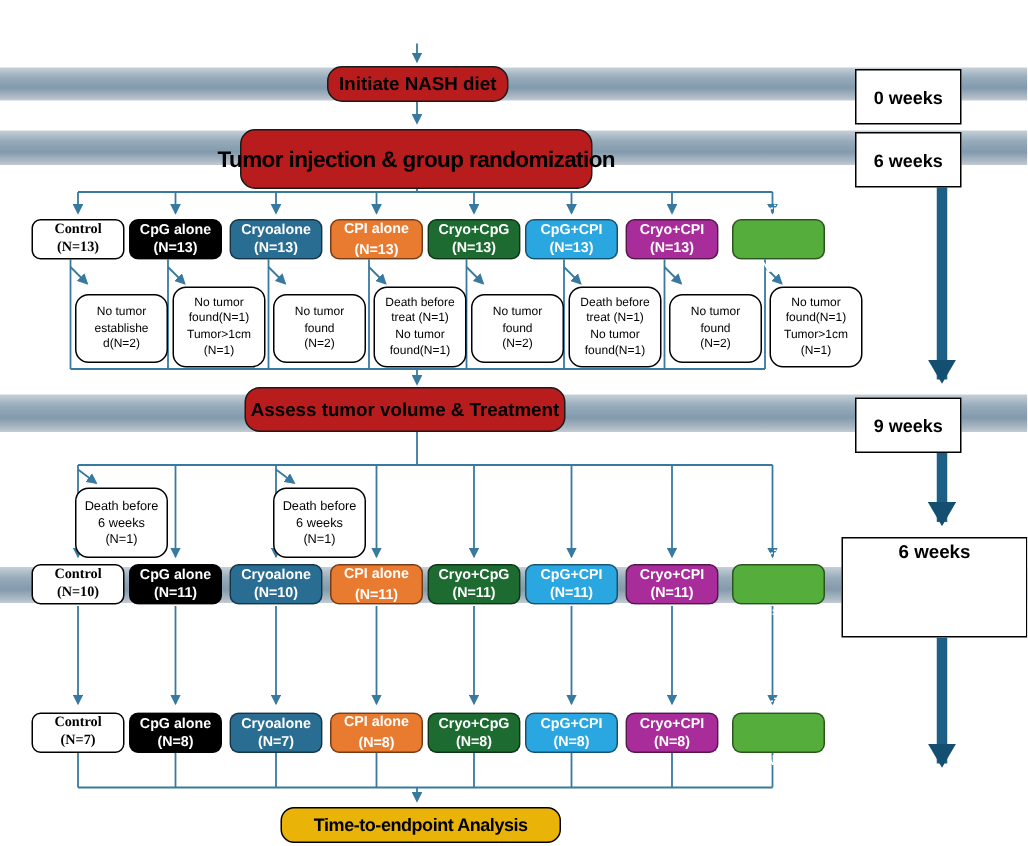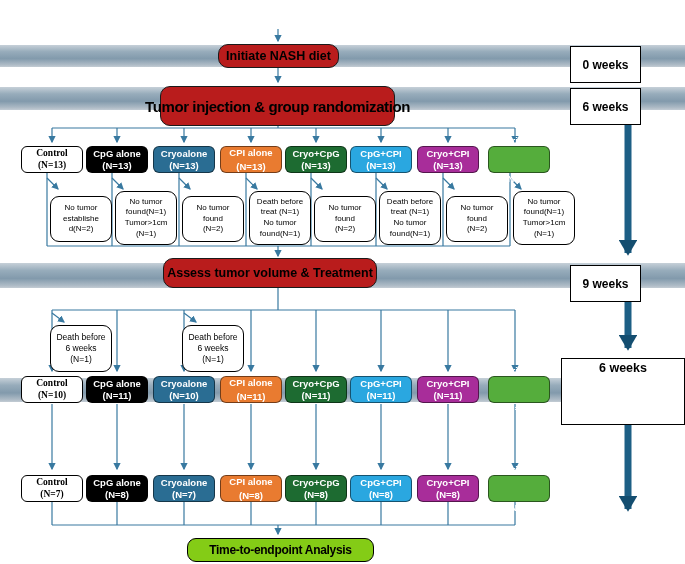--- a/index.html
+++ b/index.html
@@ -28,21 +28,21 @@
   .m4{left:314px;} .m5{left:379px;} .m6{left:446px;} .m7{left:513px;}
   .r1{top:146px;} .r2{top:376px;} .r3{top:475px;}
   #topbox{position:absolute;left:222px;top:2px;width:113px;height:27px;background:#fff;
           border:1.6px solid #000;border-radius:7px;display:flex;align-items:center;justify-content:center;
           font-weight:bold;font-size:10.5px;line-height:1.2;text-align:center;white-space:pre-line;z-index:3;
           box-sizing:border-box;}
   #sixweeks{position:absolute;left:561px;top:358px;width:124px;height:67px;background:#fff;
             border:1.6px solid #000;z-index:3;box-sizing:border-box;text-align:center;padding-top:2px;}
   #sixweeks .swt{font-weight:bold;font-size:12.5px;line-height:1.25;}
   #sixweeks .swb{font-size:9.8px;line-height:1.33;white-space:pre-line;}
-  #endpoint{position:absolute;left:187px;top:538px;width:187px;height:24px;background:#84cc16;
+  #endpoint{position:absolute;left:187px;top:538px;width:187px;height:24px;background:#eab308;
             border:1.6px solid #000;border-radius:9px;display:flex;align-items:center;justify-content:center;
             font-weight:bold;font-size:12px;z-index:3;box-sizing:border-box;letter-spacing:-0.3px;}
   svg.wires{position:absolute;left:0;top:0;z-index:2;pointer-events:none;}
 </style>
 </head>
 <body>
 
 <div id="canvas">
 
   <div class="tbar" style="top:45px;height:22px;"></div>

